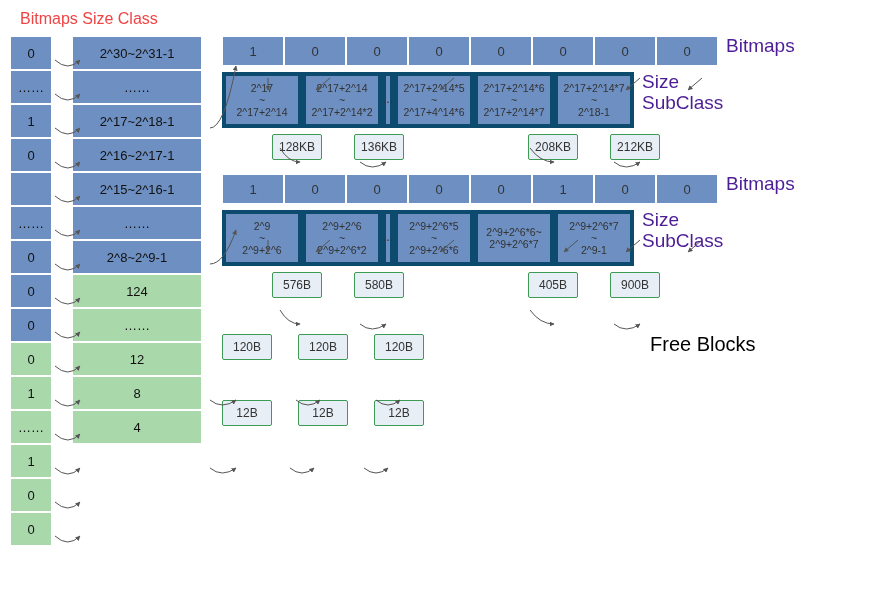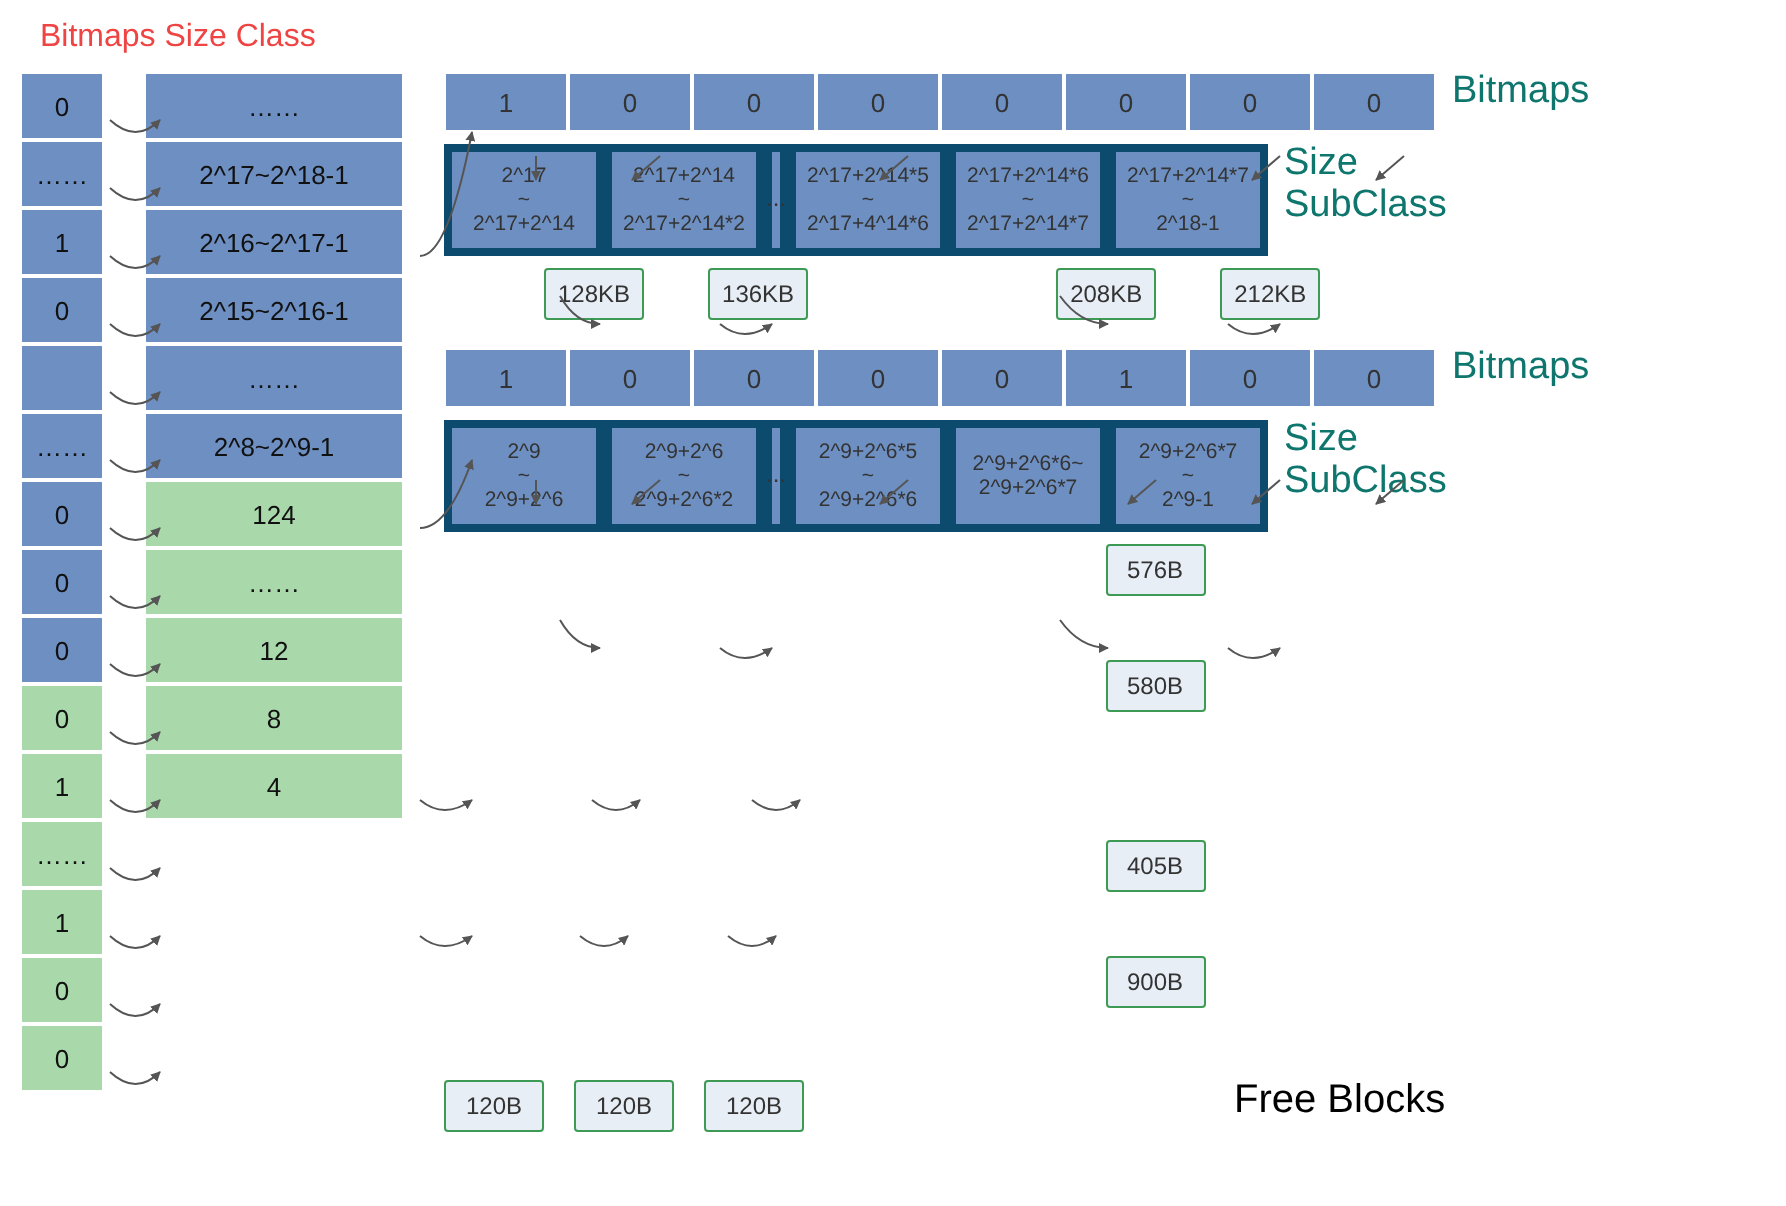--- a/index.html
+++ b/index.html
@@ -86,21 +86,21 @@
     line-height: 1.15;
     white-space: pre-line;
     padding: 1px;
   }
   .sub-classcell.dots {
     width: 12px;
     font-size: 12px;
   }
   .right-label {
     font-size: 19px;
-    color: #0f766e;
+    color: #4c1d95;
     font-weight: 300;
     margin-left: 8px;
     line-height: 1.1;
   }
   .block-row {
     display: flex;
     margin: 4px 0 14px 70px;
     align-items: center;
     gap: 46px;
   }
@@ -114,21 +114,21 @@
     padding: 0 6px;
     display: flex;
     align-items: center;
     justify-content: center;
     font-size: 12px;
     color: #333;
   }
   .free-row {
     display: flex;
     align-items: center;
-    gap: 15px;
+    gap: 26px;
     margin: 4px 0 8px 0;
   }
   .free-label {
     font-size: 20px;
     color: #000000;
     font-weight: 300;
     margin-left: 200px;
     margin-top: -6px;
   }
   .svg-overlay {
@@ -157,20 +157,21 @@
         <div class="cell bitcell blue">0</div>
         <div class="cell bitcell blue">0</div>
         <div class="cell bitcell green">0</div>
         <div class="cell bitcell green">1</div>
         <div class="cell bitcell green">……</div>
         <div class="cell bitcell green">1</div>
         <div class="cell bitcell green">0</div>
         <div class="cell bitcell green">0</div>
       </div>
     <div class="classcol" id="classcol">
+        <div class="cell classcell blue">2^30~2^31-1</div>
         <div class="cell classcell blue">……</div>
         <div class="cell classcell blue">2^17~2^18-1</div>
         <div class="cell classcell blue">2^16~2^17-1</div>
         <div class="cell classcell blue">2^15~2^16-1</div>
         <div class="cell classcell blue">……</div>
         <div class="cell classcell blue">2^8~2^9-1</div>
         <div class="cell classcell green">124</div>
         <div class="cell classcell green">……</div>
         <div class="cell classcell green">12</div>
         <div class="cell classcell green">8</div>
@@ -252,21 +253,21 @@
           <div class="sub-classcell">2^9+2^6*6~
 2^9+2^6*7</div>
           <div class="sub-classcell">2^9+2^6*7
 ~
 2^9-1</div>
         </div>
       <div class="right-label">
         <span>Size</span><br><span>SubClass</span>
       </div>
     </div>
-    <div class="block-row wide" style="margin-left:50px;flex-direction:column;">
+    <div class="block-row wide" style="margin-left:50px;">
       <div class="block">576B</div>
       <div class="block">580B</div>
       <div style="width:60px"></div>
       <div class="block">405B</div>
       <div class="block">900B</div>
     </div>
 
     <div style="height:18px"></div>
     <div class="free-row">
       <div class="block">120B</div>

